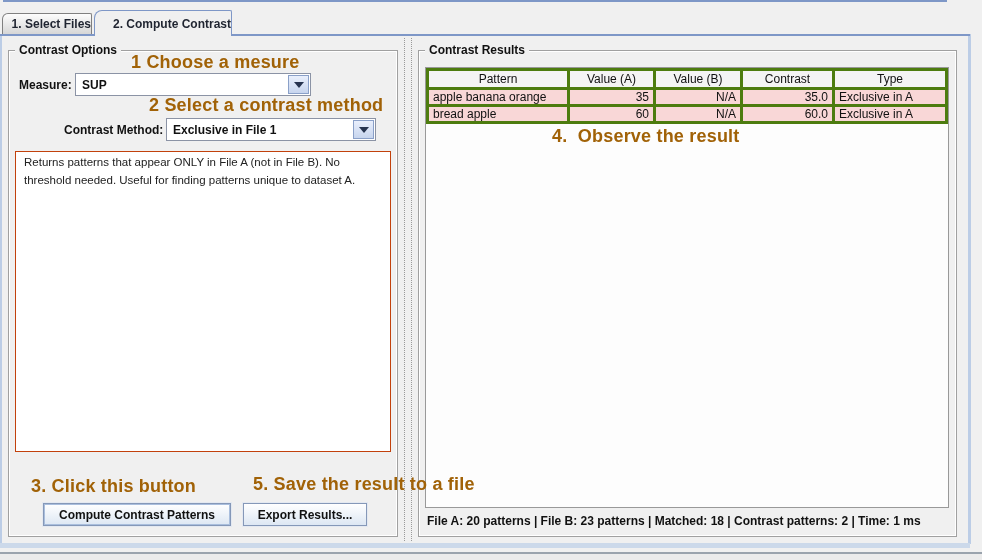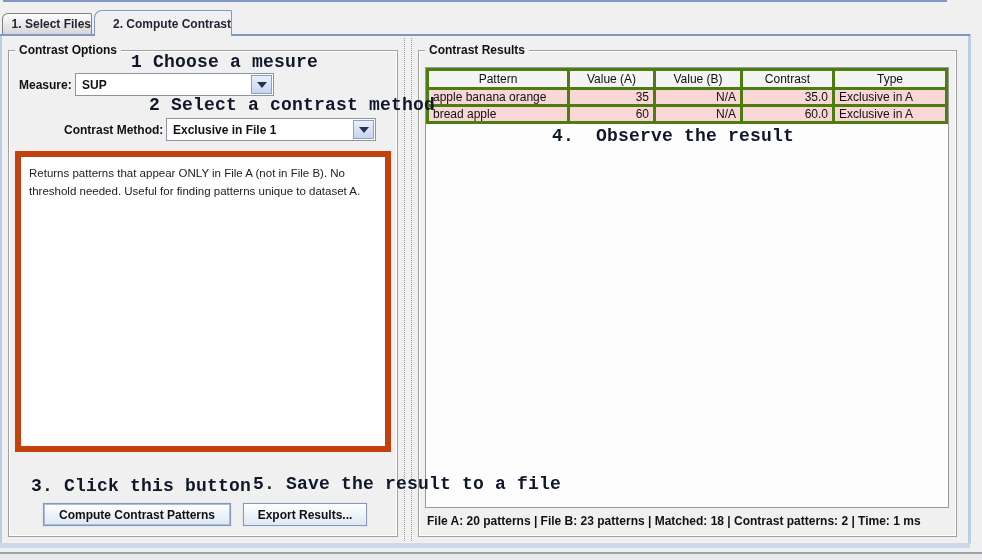--- a/index.html
+++ b/index.html
@@ -62,21 +62,21 @@
     position:absolute; right:1px; top:1px; bottom:1px; width:21px;
     background:linear-gradient(#e9effc,#c7d5ee);
     border:1px solid #8aa0c8; display:flex; align-items:center; justify-content:center;
   }
   .combo .arrow-glyph {
     width:0; height:0; border-left:5px solid transparent; border-right:5px solid transparent;
     border-top:6px solid #26334f;
   }
   .desc-box {
     position:absolute; left:6px; top:100px; width:376px; height:301px;
-    background:#ffffff; border:6px solid #c2410c; padding:8px 8px;
+    background:#ffffff; border:1px solid #c2410c; padding:2px 8px;
     font-size:11.5px; color:#222; line-height:1.55;
   }
   .btn {
     position:absolute; height:23px; display:flex; align-items:center; justify-content:center;
     font-family:"Liberation Sans", sans-serif; font-size:12px; font-weight:bold; color:#111;
     background:linear-gradient(#ffffff,#dde7f3);
     border:1px solid #8598b8; box-shadow:0 0 0 1px #e4e9f1; cursor:default;
   }
   .btn.focused { box-shadow:inset 0 0 0 1px #a9bedd, 0 0 0 1px #e4e9f1; }
 
@@ -96,22 +96,22 @@
   .c-pattern { width:141px; } .c-va { width:86px; } .c-vb { width:87px; }
   .c-con { width:92px; } .c-type { width:113px; }
 
   .status-label {
     position:absolute; left:8px; top:463px;
     font-size:12px; font-weight:bold; color:#111; white-space:nowrap;
   }
 
   
   .note {
-    position:absolute; font-family:Liberation Mono, monospace; font-weight:bold;
-    font-size:18px; color:#0f172a; white-space:pre; z-index:6; letter-spacing:.2px;
+    position:absolute; font-family:Liberation Sans, sans-serif; font-weight:bold;
+    font-size:18px; color:#a16207; white-space:pre; z-index:6; letter-spacing:.2px;
   }
 </style>
 </head>
 <body>
 
 <div class="window">
 
   <div class="top-blue-line"></div>
 
   <div class="tab tab-unselected">
@@ -129,21 +129,21 @@
   <div class="window-bottom-fill"></div>
 
   <div class="divider"></div>
 
   <div class="groupbox left-panel">
     <span class="legend">Contrast Options</span>
 
     <span class="note" style="left:122px; top:1px;">1 Choose a mesure</span>
 
     <span class="form-label" style="left:10px; top:27px;">Measure:</span>
-    <div class="combo" style="left:66px; top:22px; width:199px;">
+    <div class="combo" style="left:66px; top:22px; width:236px;">
       <span>SUP</span>
       <span class="combo-btn">
           <span class="arrow-glyph"></span>
         </span>
     </div>
 
     <span class="note" style="left:140px; top:44px;">2 Select a contrast method</span>
 
     <span class="form-label" style="left:10px; top:72px;margin-left:45px;">Contrast Method:</span>
     <div class="combo" style="left:110px; top:67px; width:210px;margin-left:47px;">

